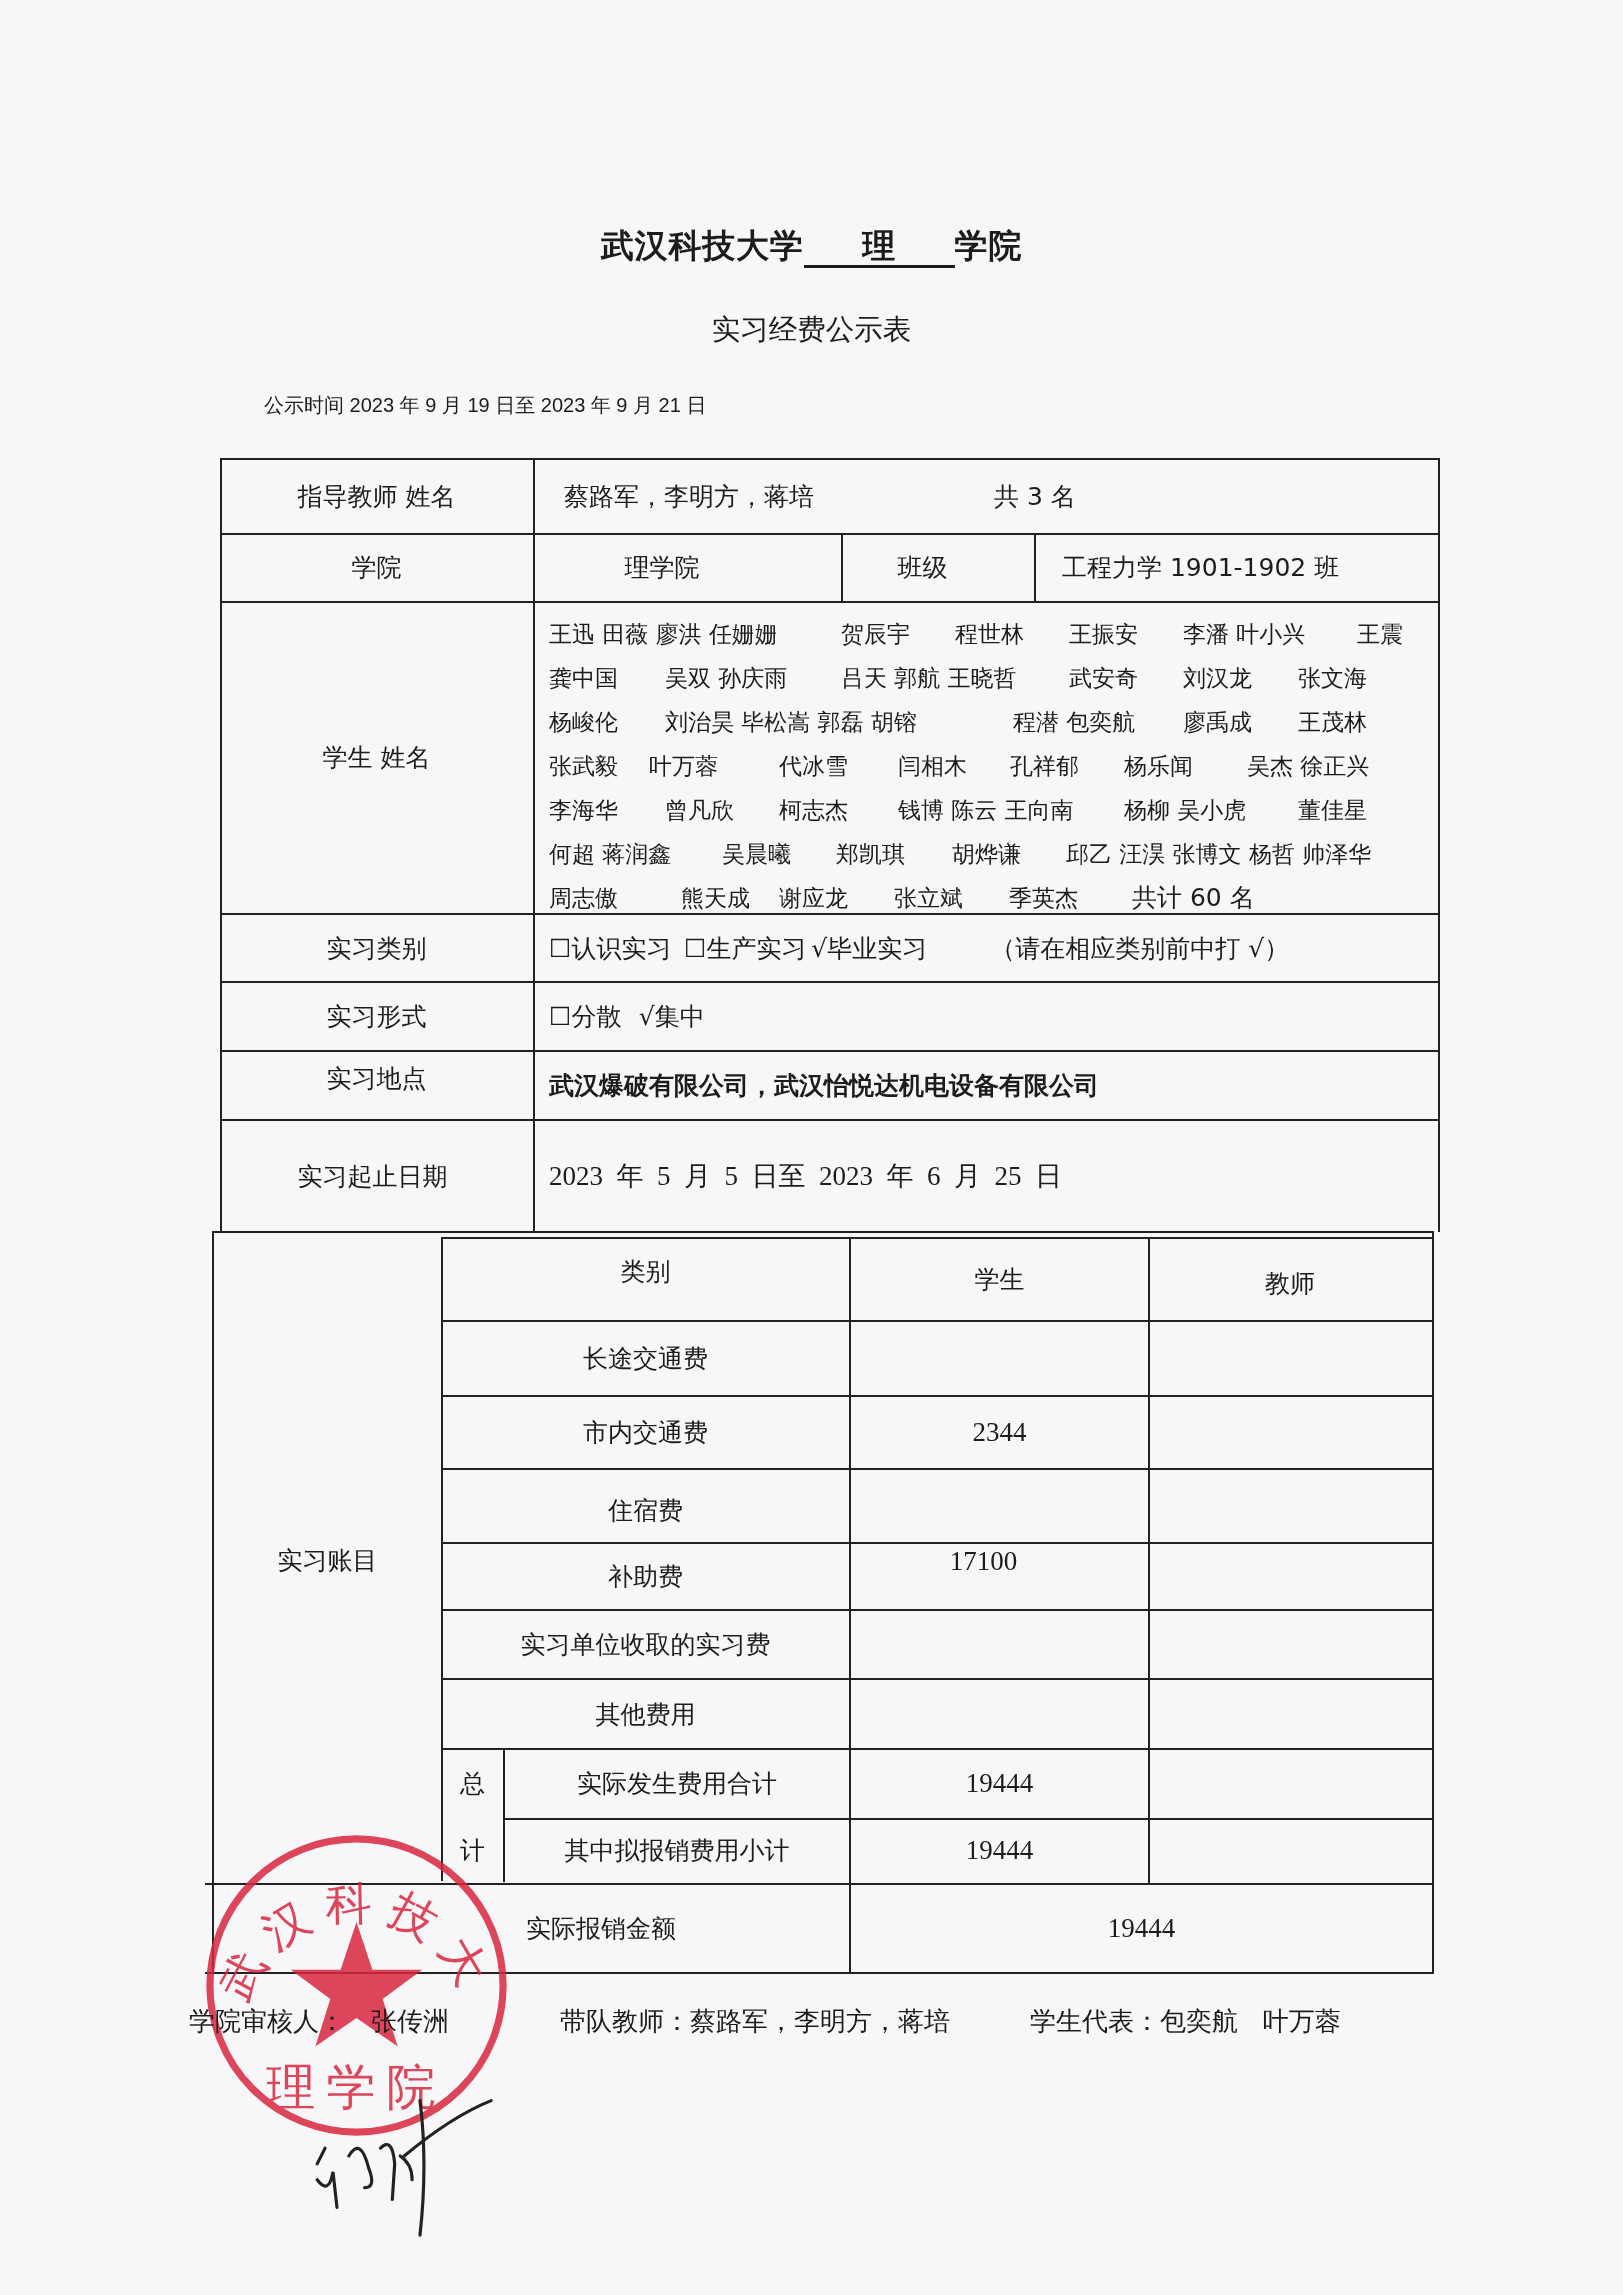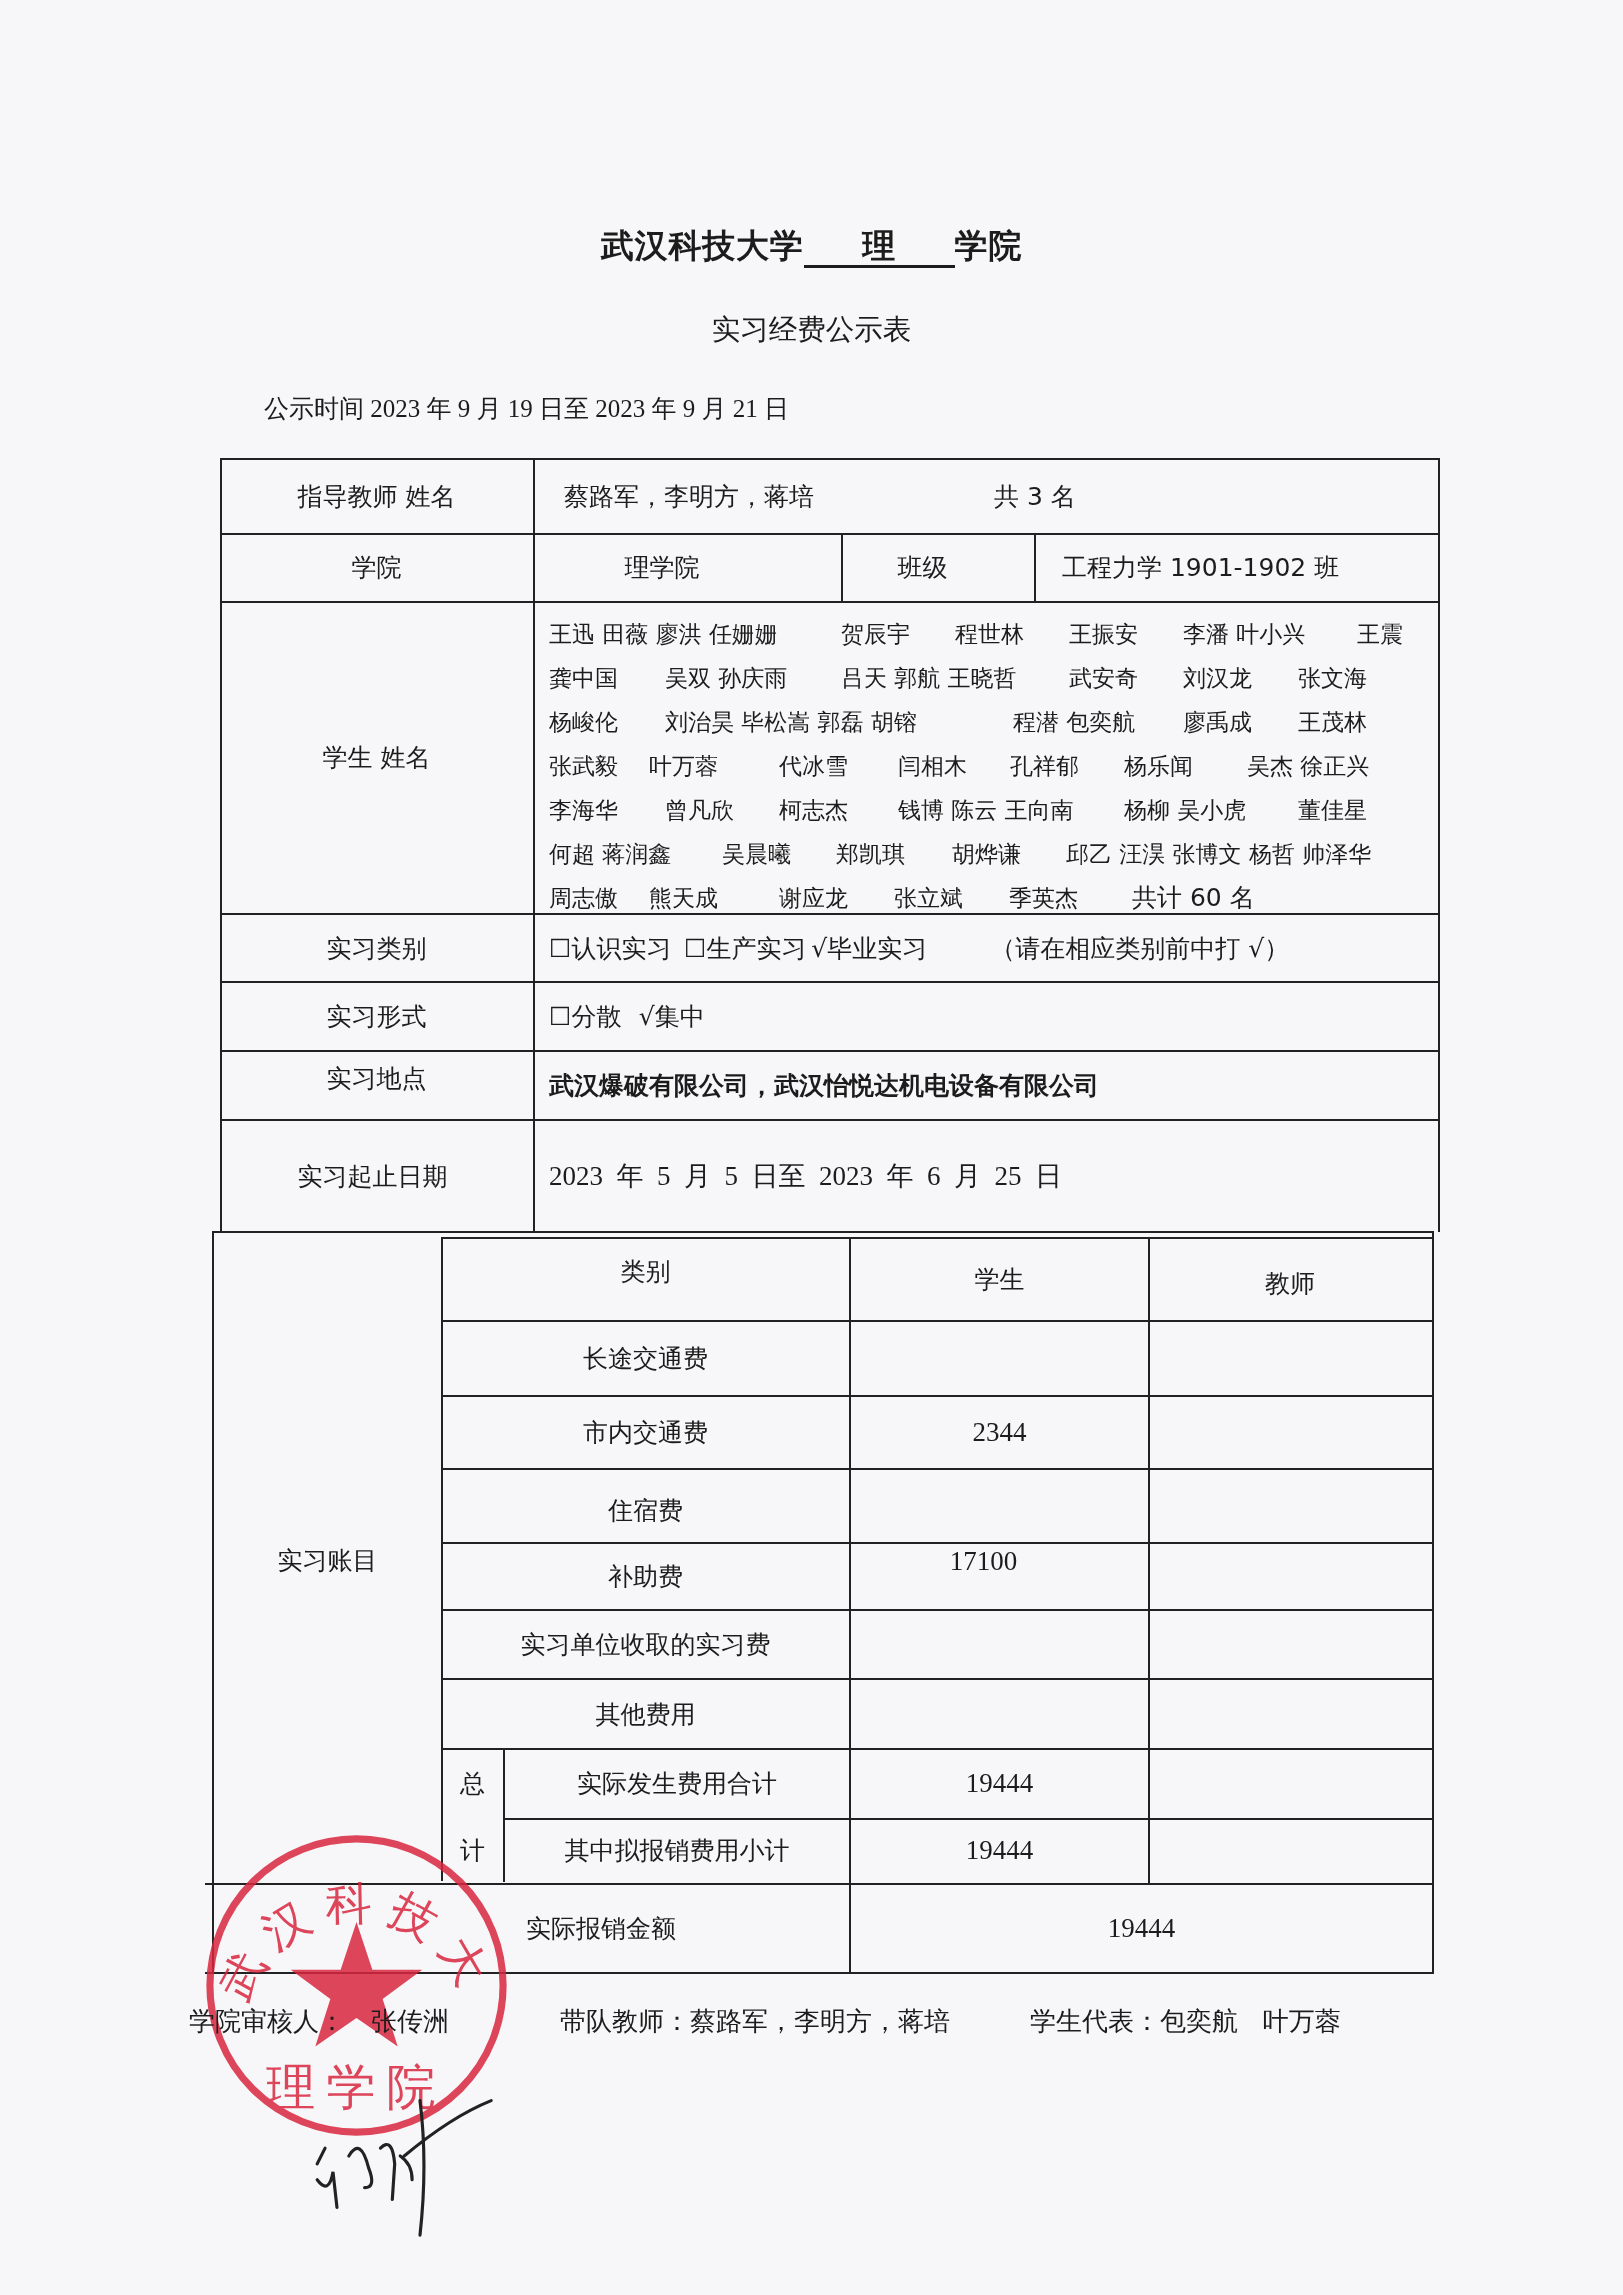--- a/index.html
+++ b/index.html
@@ -17,21 +17,21 @@
     font-size: 33px; font-weight: bold; letter-spacing: 0.8px;
   }
   .title .blank {
     display: inline-block; width: 151px; border-bottom: 3.2px solid #1c1c1c;
     text-align: center; line-height: 38px;
   }
   .subtitle {
     left: 0; width: 1623px; top: 311px; text-align: center;
     font-size: 28.5px;
   }
-  .pubtime { left: 264px; top: 392px; font-size: 25px; font-family: Liberation Serif, serif; }
+  .pubtime { left: 264px; top: 392px; font-size: 20px; font-family: Liberation Sans, sans-serif; }
 
   
   .hl { position: absolute; height: 2.4px; background: #222; }
   .vl { position: absolute; width: 1.6px; background: #222; }
   .cell {
     position: absolute; display: flex; align-items: center; justify-content: center;
     font-size: 25px; 
   }
   .cell.left { justify-content: flex-start; }
   .num { font-family: "Liberation Serif", "DejaVu Serif", serif; font-size: 27px; }
@@ -131,21 +131,21 @@
     </div>
     <div class="row">
       <span style="left:0px">何超 蒋润鑫</span>
       <span style="left:173px">吴晨曦</span>
       <span style="left:287px">郑凯琪</span>
       <span style="left:403px">胡烨谦</span>
       <span style="left:517px">邱乙 汪淏 张博文 杨哲 帅泽华</span>
     </div>
     <div class="row">
       <span style="left:0px">周志傲</span>
-      <span style="left:100px">熊天成</span>
+      <span style="left:132px">熊天成</span>
       <span style="left:230px">谢应龙</span>
       <span style="left:345px">张立斌</span>
       <span style="left:460px">季英杰</span>
       <span style="left:583px; font-size:25px;">共计 60 名</span>
     </div>
   </div>
 
   <div class="cell" style="left:220px;top:915px;width:313px;height:67px;">实习类别</div>
   <div class="cell left" style="left:549px;top:915px;width:880px;height:67px;gap:0;">
     <span>☐</span>

